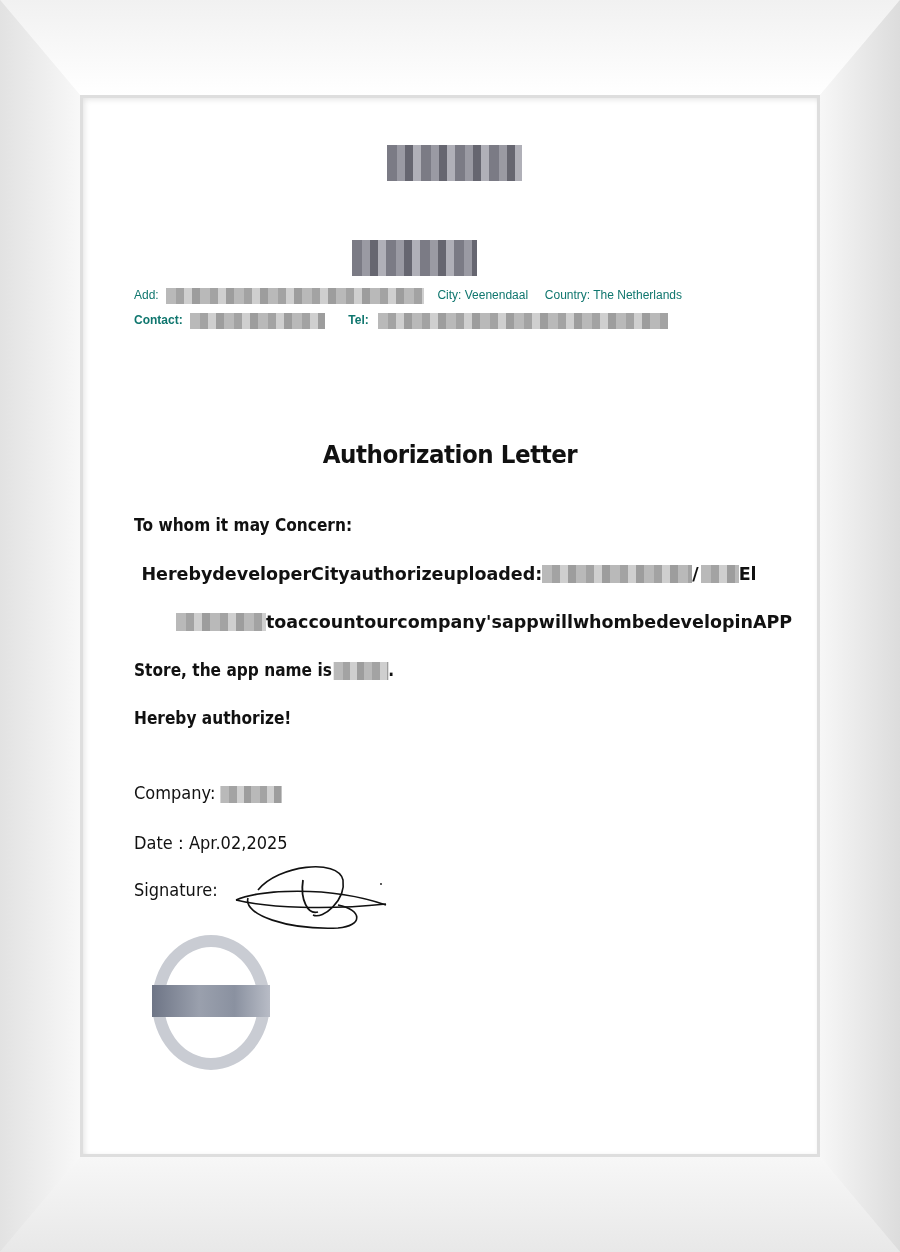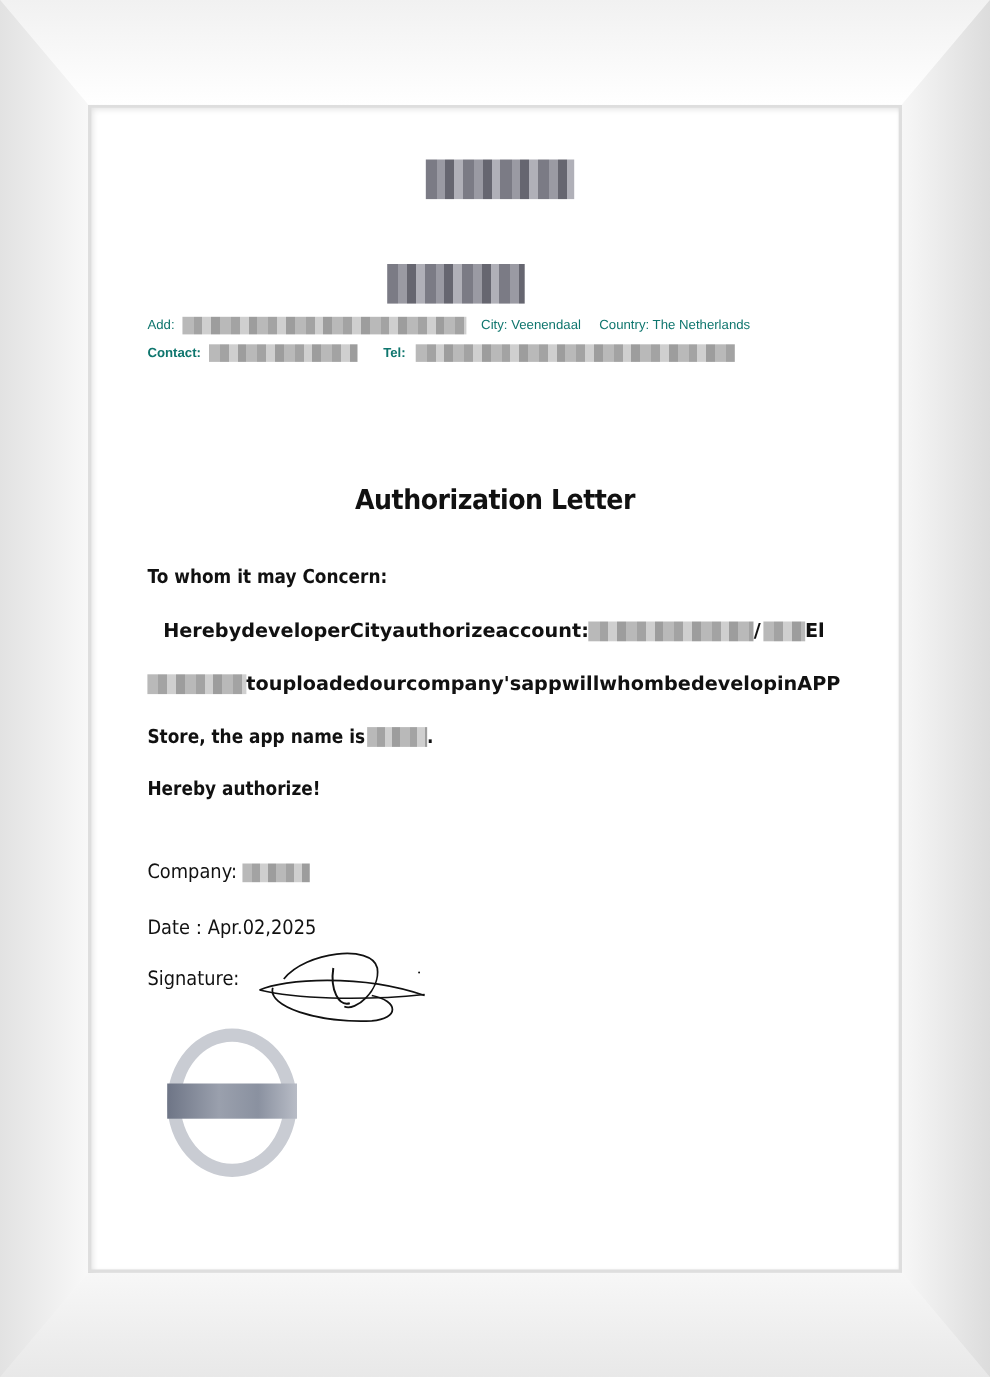--- a/index.html
+++ b/index.html
@@ -56,33 +56,33 @@
 
 <div class="title">Authorization Letter</div>
 
 <div class="body-line" style="top:515px; transform:scaleX(0.88); width:auto;">To whom it may Concern:</div>
 
 <div class="body-line just" style="top:564px;">
   <span>Hereby</span>
   <span>developer</span>
   <span>City</span>
   <span>authorize</span>
-  <span>account:</span>
+  <span>uploaded:</span>
   <span class="blur" style="width:150px;height:18px;"></span>
   <span style="display:flex;align-items:center;gap:2px;">
       <span>/</span>
       <span class="blur" style="width:38px;height:18px;"></span>
     </span>
   <span>El</span>
 </div>
 
-<div class="body-line just" style="top:612px;">
+<div class="body-line just" style="top:612px;margin-left:35px;">
   <span class="blur" style="width:90px;height:18px;"></span>
   <span>to</span>
-  <span>uploaded</span>
+  <span>account</span>
   <span>our</span>
   <span>company's</span>
   <span>app</span>
   <span>will</span>
   <span>whom</span>
   <span>be</span>
   <span>develop</span>
   <span>in</span>
   <span>APP</span>
 </div>

